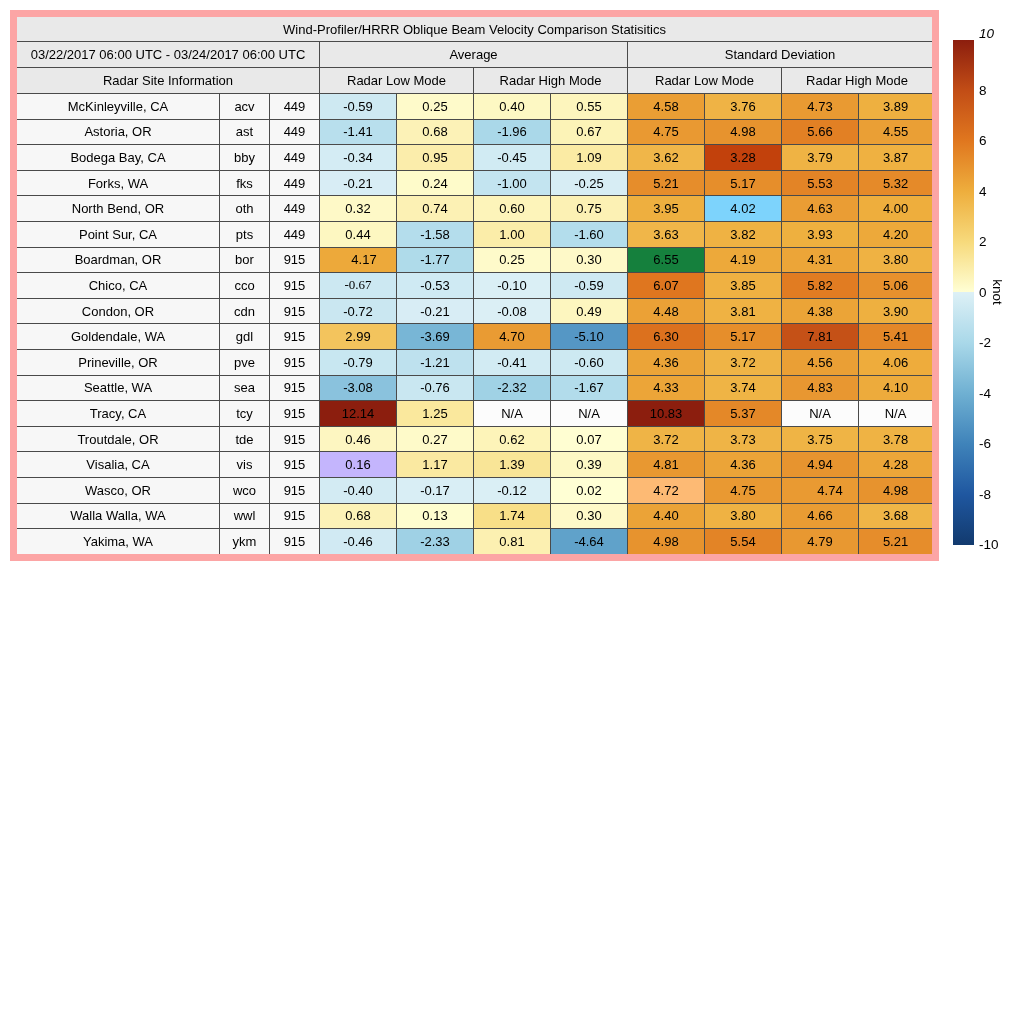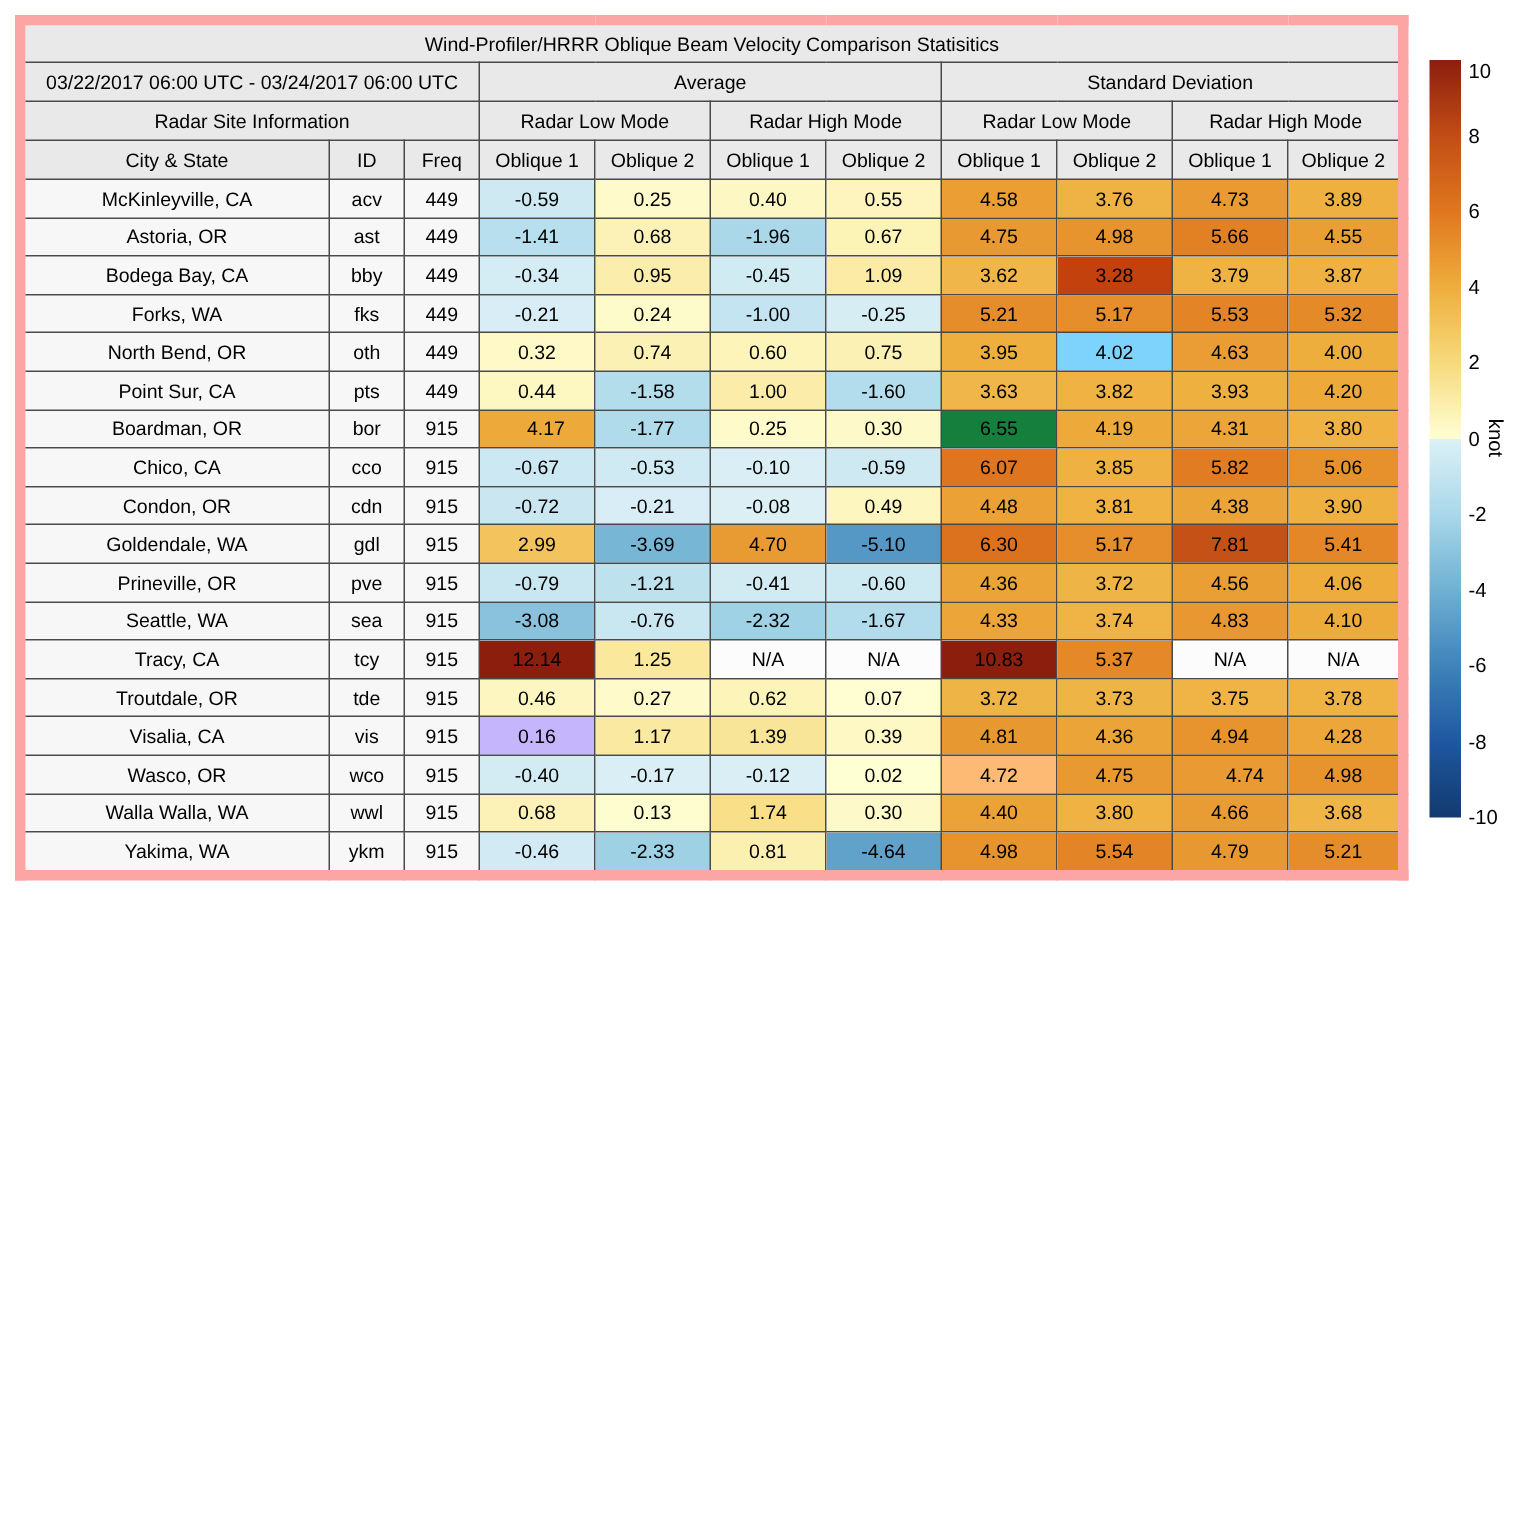--- a/index.html
+++ b/index.html
@@ -63,33 +63,20 @@
         <td colspan="4">Average</td>
         <td colspan="4">Standard Deviation</td>
       </tr>
       <tr>
         <td colspan="3">Radar Site Information</td>
         <td colspan="2">Radar Low Mode</td>
         <td colspan="2">Radar High Mode</td>
         <td colspan="2">Radar Low Mode</td>
         <td colspan="2">Radar High Mode</td>
       </tr>
-      <tr>
-        <td>City &amp; State</td>
-        <td>ID</td>
-        <td>Freq</td>
-        <td>Oblique 1</td>
-        <td>Oblique 2</td>
-        <td>Oblique 1</td>
-        <td>Oblique 2</td>
-        <td>Oblique 1</td>
-        <td>Oblique 2</td>
-        <td>Oblique 1</td>
-        <td>Oblique 2</td>
-      </tr>
     </thead>
     <tbody id="rows">
         <tr>
           <td class="site">McKinleyville, CA</td>
           <td class="site">acv</td>
           <td class="site">449</td>
           <td style="background: rgb(206, 233, 242);">-0.59</td>
           <td style="background: rgb(254, 250, 202);">0.25</td>
           <td style="background: rgb(253, 248, 195);">0.40</td>
           <td style="background: rgb(253, 245, 189);">0.55</td>
@@ -173,21 +160,21 @@
           <td style="background: rgb(254, 249, 200);">0.30</td>
           <td style="background: #15803d;">6.55</td>
           <td style="background: rgb(237, 169, 58);">4.19</td>
           <td style="background: rgb(236, 165, 56);">4.31</td>
           <td style="background: rgb(239, 178, 67);">3.80</td>
         </tr>
         <tr>
           <td class="site">Chico, CA</td>
           <td class="site">cco</td>
           <td class="site">915</td>
-          <td style="background: rgb(204, 232, 242);">-0.67</td>
+          <td style="background: rgb(204, 232, 242); font-family: Liberation Serif, serif;">-0.67</td>
           <td style="background: rgb(207, 234, 243);">-0.53</td>
           <td style="background: rgb(218, 239, 245);">-0.10</td>
           <td style="background: rgb(206, 233, 242);">-0.59</td>
           <td style="background: rgb(223, 118, 31);">6.07</td>
           <td style="background: rgb(239, 177, 66);">3.85</td>
           <td style="background: rgb(225, 124, 34);">5.82</td>
           <td style="background: rgb(231, 145, 45);">5.06</td>
         </tr>
         <tr>
           <td class="site">Condon, OR</td>
@@ -317,21 +304,21 @@
           <td style="background: rgb(231, 147, 46);">4.98</td>
           <td style="background: rgb(227, 132, 38);">5.54</td>
           <td style="background: rgb(232, 152, 49);">4.79</td>
           <td style="background: rgb(230, 141, 43);">5.21</td>
         </tr>
       </tbody>
   </table>
 
   <div class="cbar" id="cbar" style="background: linear-gradient(rgb(140, 30, 14) 0%, rgb(194, 77, 22) 10%, rgb(224, 119, 31) 20%, rgb(238, 174, 61) 30%, rgb(247, 218, 124) 40%, rgb(255, 255, 213) 50%, rgb(221, 240, 246) 50%, rgb(169, 216, 233) 60%, rgb(111, 176, 210) 70%, rgb(63, 131, 186) 80%, rgb(31, 87, 160) 90%, rgb(18, 58, 110) 100%);"></div>
   <div id="cticks">
-      <div class="ctick" style="top: 48px;">10</div>
+      <div class="ctick" style="top: 34px; font-style: italic;">10</div>
       <div class="ctick" style="top: 90.5px;">8</div>
       <div class="ctick" style="top: 141px;">6</div>
       <div class="ctick" style="top: 191.5px;">4</div>
       <div class="ctick" style="top: 242px;">2</div>
       <div class="ctick" style="top: 292.5px;">0</div>
       <div class="ctick" style="top: 343px;">-2</div>
       <div class="ctick" style="top: 393.5px;">-4</div>
       <div class="ctick" style="top: 444px;">-6</div>
       <div class="ctick" style="top: 494.5px;">-8</div>
       <div class="ctick" style="top: 545px;">-10</div>

